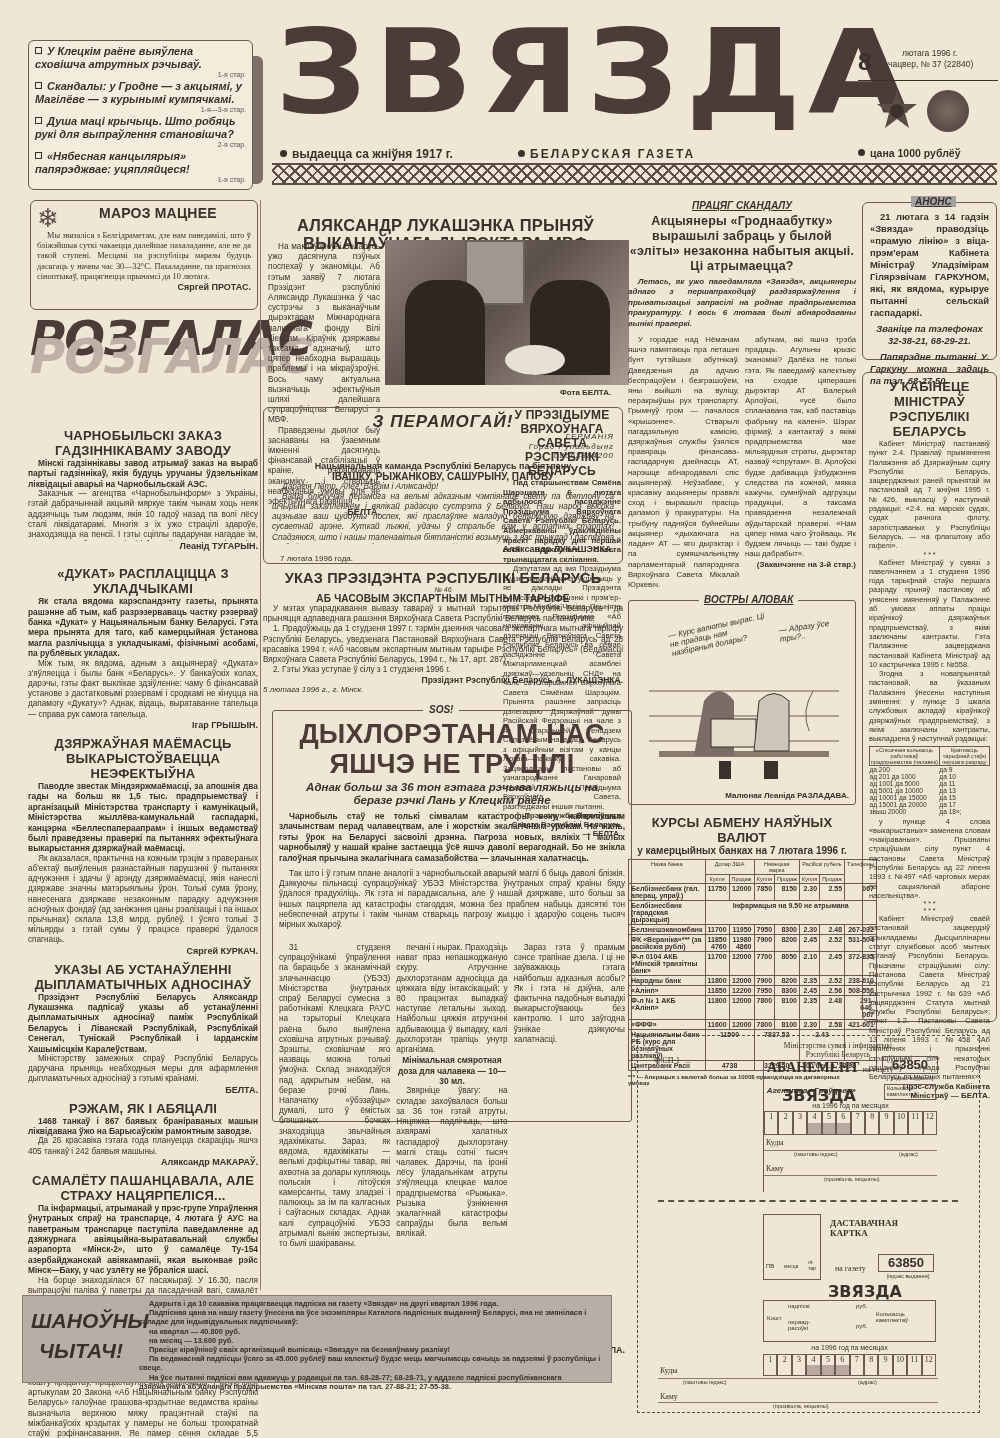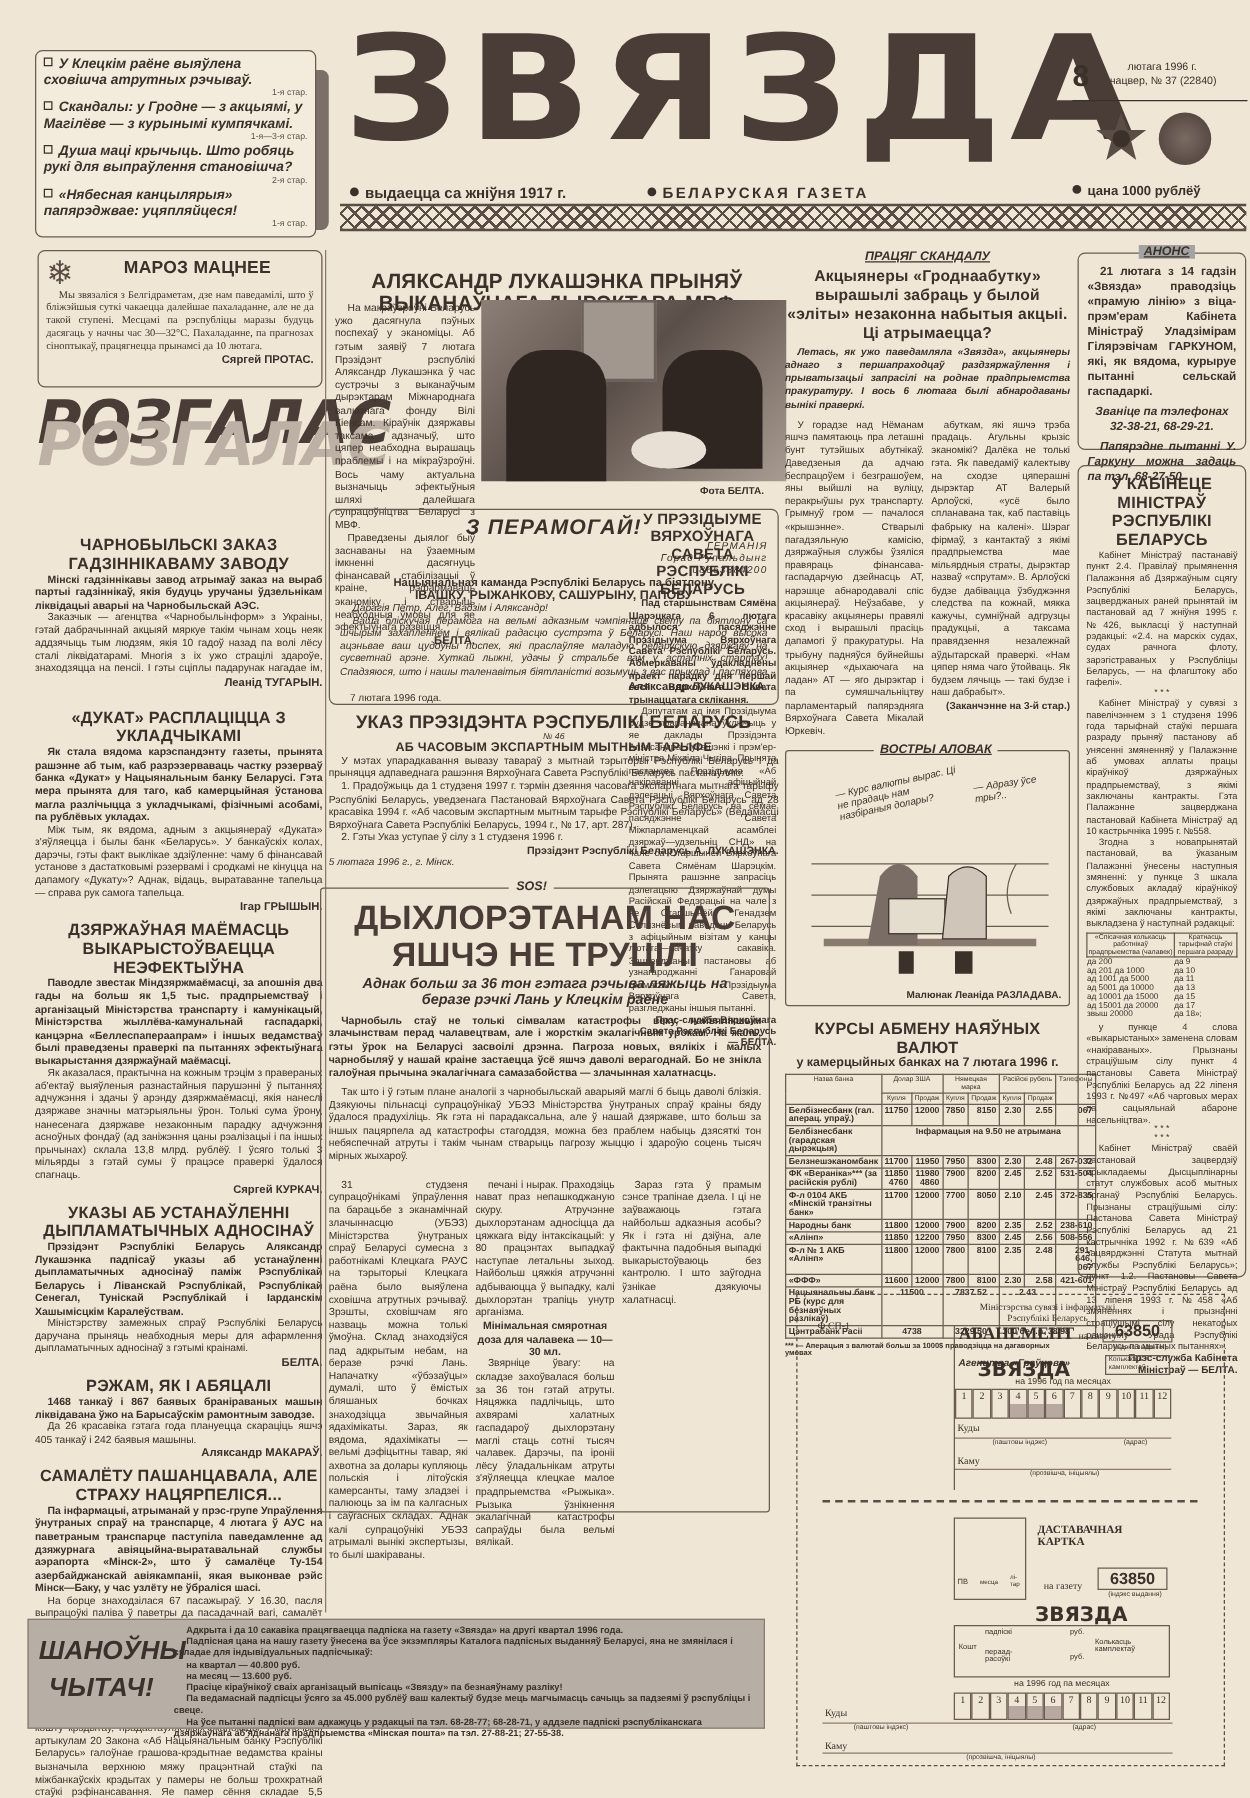--- a/index.html
+++ b/index.html
@@ -212,21 +212,21 @@
   <div style="font-style:italic;font-size:8px">5 лютага 1996 г., г. Мінск.</div>
 </div>
 
 <div class="abs" style="left:503px;top:408px;width:118px;">
   <div class="h-sans" style="font-size:12px;line-height:14px;">У ПРЭЗІДЫУМЕ ВЯРХОЎНАГА САВЕТА РЭСПУБЛІКІ БЕЛАРУСЬ</div>
   <div class="lead p" style="font-size:7.8px;line-height:9.6px">Пад старшынствам Сямёна Шарэцкага 6 лютага адбылося пасяджэнне Прэзідыума Вярхоўнага Савета Рэспублікі Беларусь. Абмеркаваны ўдакладнены праект парадку дня першай сесіі Вярхоўнага Савета трынаццатага склікання.</div>
   <div class="body-text p" style="font-size:7.6px;line-height:9.5px">Дэпутатам ад імя Прэзідыума будзе прапанавана ўключыць у яе даклады Прэзідэнта Аляксандра Лукашэнкі і прэм'ер-міністра Міхаіла Чыгіра. Прынята пастанова Прэзідыума «Аб накіраванні афіцыйнай дэлегацыі Вярхоўнага Савета Рэспублікі Беларусь на сёмае пасяджэнне Савета Міжпарламенцкай асамблеі дзяржаў—удзельніц СНД» на чале са Старшынёй Вярхоўнага Савета Сямёнам Шарэцкім. Прынята рашэнне запрасіць дэлегацыю Дзяржаўнай думы Расійскай Федэрацыі на чале з яе Старшынёй Генадзем Селязнёвым наведаць Беларусь з афіцыйным візітам у канцы лютага—пачатку сакавіка. Зацверджаны пастановы аб узнагароджанні Ганаровай граматай Прэзідыума Вярхоўнага Савета, разгледжаны іншыя пытанні.</div>
   <div class="sig" style="font-size:7.8px">Прэс-служба Вярхоўнага Савета Рэспублікі Беларусь — БЕЛТА.</div>
 </div>
 
-<div class="abs box" style="left:256px;top:710px;width:360px;height:500px;border-radius:3px;">
+<div class="abs box" style="left:272px;top:710px;width:360px;height:412px;border-radius:3px;">
   <div style="position:absolute;top:-7px;left:150px;background:#efe6d5;padding:0 6px;font-style:italic;font-weight:bold;font-size:10px">SOS!</div>
   <div class="h-sans" style="font-size:27px;line-height:30px;margin-top:8px;color:#4a3d37">ДЫХЛОРЭТАНАМ НАС ЯШЧЭ НЕ ТРУЦІЛІ</div>
   <div style="text-align:center;font-weight:bold;font-style:italic;font-size:11.5px;line-height:13px;padding:2px 14px">Аднак больш за 36 тон гэтага рэчыва ляжыць на беразе рэчкі Лань у Клецкім раёне</div>
   <div style="display:flex;gap:6px;padding:2px 6px;flex-direction:column;">
     <div style="flex:2">
       <div class="lead p">Чарнобыль стаў не толькі сімвалам катастрофы веку, найвялікшым злачынствам перад чалавецтвам, але і жорсткім экалагічным урокам. На жаль, гэты ўрок на Беларусі засвоілі дрэнна. Пагроза новых, вялікіх і малых чарнобыляў у нашай краіне застаецца ўсё яшчэ даволі верагоднай. Бо не знікла галоўная прычына экалагічнага самазабойства — злачынная халатнасць.</div>
     </div>
     <div style="flex:1">
       <div class="body-text p" style="height:70px;overflow:hidden">Так што і ў гэтым плане аналогіі з чарнобыльскай аварыяй маглі б быць даволі блізкія. Дзякуючы пільнасці супрацоўнікаў УБЭЗ Міністэрства ўнутраных спраў краіны бяду ўдалося прадухіліць. Як гэта ні парадаксальна, але ў нашай дзяржаве, што больш за іншых пацярпела ад катастрофы стагоддзя, можна без праблем набыць дзясяткі тон небяспечнай атруты і такім чынам стварыць пагрозу жыццю і здароўю соцень тысяч мірных жыхароў.</div>
     </div>

